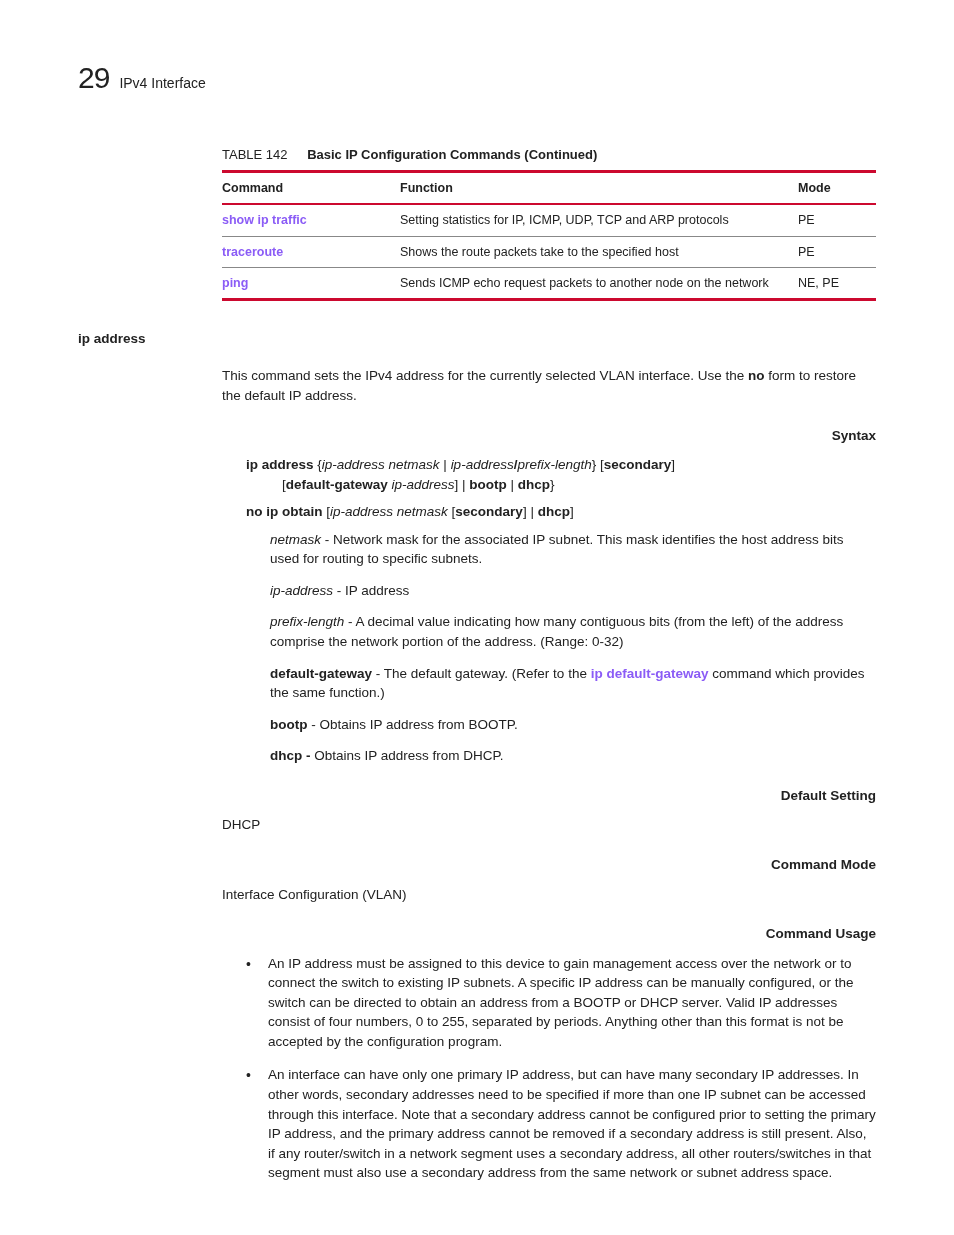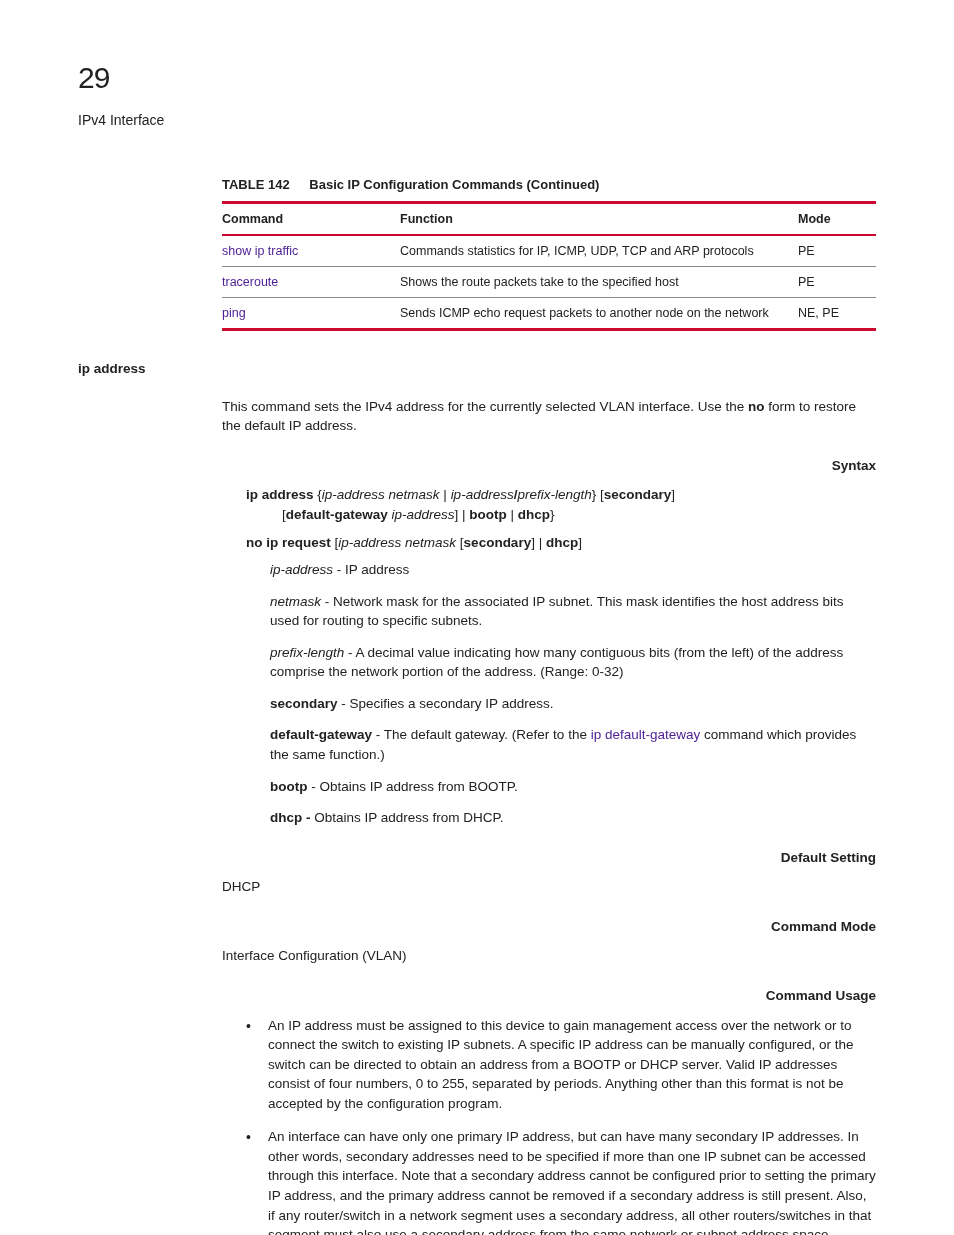--- a/index.html
+++ b/index.html
@@ -11,39 +11,38 @@
     margin: 0;
     padding: 56px 78px 40px 78px;
     width: 954px;
     box-sizing: border-box;
   }
   .header-line {
     display: flex;
     align-items: baseline;
     gap: 10px;
     margin-bottom: 46px;
-    flex-direction: column;
   }
   .chapter-num {
     font-size: 30px;
     font-weight: 400;
     letter-spacing: -1px;
   }
   .chapter-title {
     font-size: 14px;
   }
   .content {
     margin-left: 144px;
   }
   .table-caption {
     font-size: 13px;
     margin-bottom: 6px;
   }
   .table-caption .tlabel {
-    font-weight: bold;
+    font-weight: normal;
     font-family: "Arial Narrow", Arial, sans-serif;
     letter-spacing: 0px;
     margin-right: 16px;
   }
   .table-caption .ttitle {
     font-weight: bold;
     font-family: "Arial Narrow", Arial, sans-serif;
   }
   table.cmdtable {
     width: 100%;
@@ -64,21 +63,22 @@
   }
   table.cmdtable td {
     padding: 6px 8px 6px 0;
     border-bottom: 1px solid #888;
     vertical-align: top;
   }
   table.cmdtable tbody tr:last-child td {
     border-bottom: 3px solid #cc092f;
   }
   .link {
-    color: #4c1d95;
+    color: #8b5cf6;
+    font-weight: bold;
   }
   .section-side {
     font-weight: bold;
     font-size: 13.5px;
     margin: 0 0 18px 0;
   }
   p { margin: 0 0 14px 0; }
   .sub-h {
     font-weight: bold;
     margin-top: 20px;
@@ -128,21 +128,21 @@
     <thead>
       <tr>
         <th style="width:170px">Command</th>
         <th>Function</th>
         <th style="width:70px">Mode</th>
       </tr>
     </thead>
     <tbody>
       <tr>
         <td><span class="link">show ip traffic</span></td>
-        <td>Commands statistics for IP, ICMP, UDP, TCP and ARP protocols</td>
+        <td>Setting statistics for IP, ICMP, UDP, TCP and ARP protocols</td>
         <td>PE</td>
       </tr>
       <tr>
         <td><span class="link">traceroute</span></td>
         <td>Shows the route packets take to the specified host</td>
         <td>PE</td>
       </tr>
       <tr>
         <td><span class="link">ping</span></td>
         <td>Sends ICMP echo request packets to another node on the network</td>
@@ -163,29 +163,28 @@
   <div class="sub-h">Syntax</div>
 
   <div class="syntax-block">
     <div class="syntax-line">
       <b>ip address</b><span> {</span><em class="arg">ip-address netmask</em><span> | </span><em class="arg">ip-address</em><b>/</b><em class="arg">prefix-length</em><span>} [</span><b>secondary</b><span>]</span>
       <span class="cont">
         <span>[</span><b>default-gateway</b><span> </span><em class="arg">ip-address</em><span>] | </span><b>bootp</b><span> | </span><b>dhcp</b><span>}</span>
       </span>
     </div>
     <div class="syntax-line">
-      <b>no ip request</b><span> [</span><em class="arg">ip-address netmask</em><span> [</span><b>secondary</b><span>] | </span><b>dhcp</b><span>]</span>
+      <b>no ip obtain</b><span> [</span><em class="arg">ip-address netmask</em><span> [</span><b>secondary</b><span>] | </span><b>dhcp</b><span>]</span>
     </div>
   </div>
 
   <div class="desc-list">
+    <p><em class="arg">netmask</em><span> - Network mask for the associated IP subnet. This mask identifies the host address bits used for routing to specific subnets.</span></p>
     <p><em class="arg">ip-address</em><span> - IP address</span></p>
-    <p><em class="arg">netmask</em><span> - Network mask for the associated IP subnet. This mask identifies the host address bits used for routing to specific subnets.</span></p>
     <p><em class="arg">prefix-length</em><span> - A decimal value indicating how many contiguous bits (from the left) of the address comprise the network portion of the address. (Range: 0-32)</span></p>
-    <p><b>secondary</b><span> - Specifies a secondary IP address.</span></p>
     <p><b>default-gateway</b><span> - The default gateway. (Refer to the </span><span class="link">ip default-gateway</span><span> command which provides the same function.)</span></p>
     <p><b>bootp</b><span> - Obtains IP address from BOOTP.</span></p>
     <p><b>dhcp - </b><span>Obtains IP address from DHCP.</span></p>
   </div>
 
   <div class="sub-h">Default Setting</div>
   <p>DHCP</p>
 
   <div class="sub-h">Command Mode</div>
   <p>Interface Configuration (VLAN)</p>

